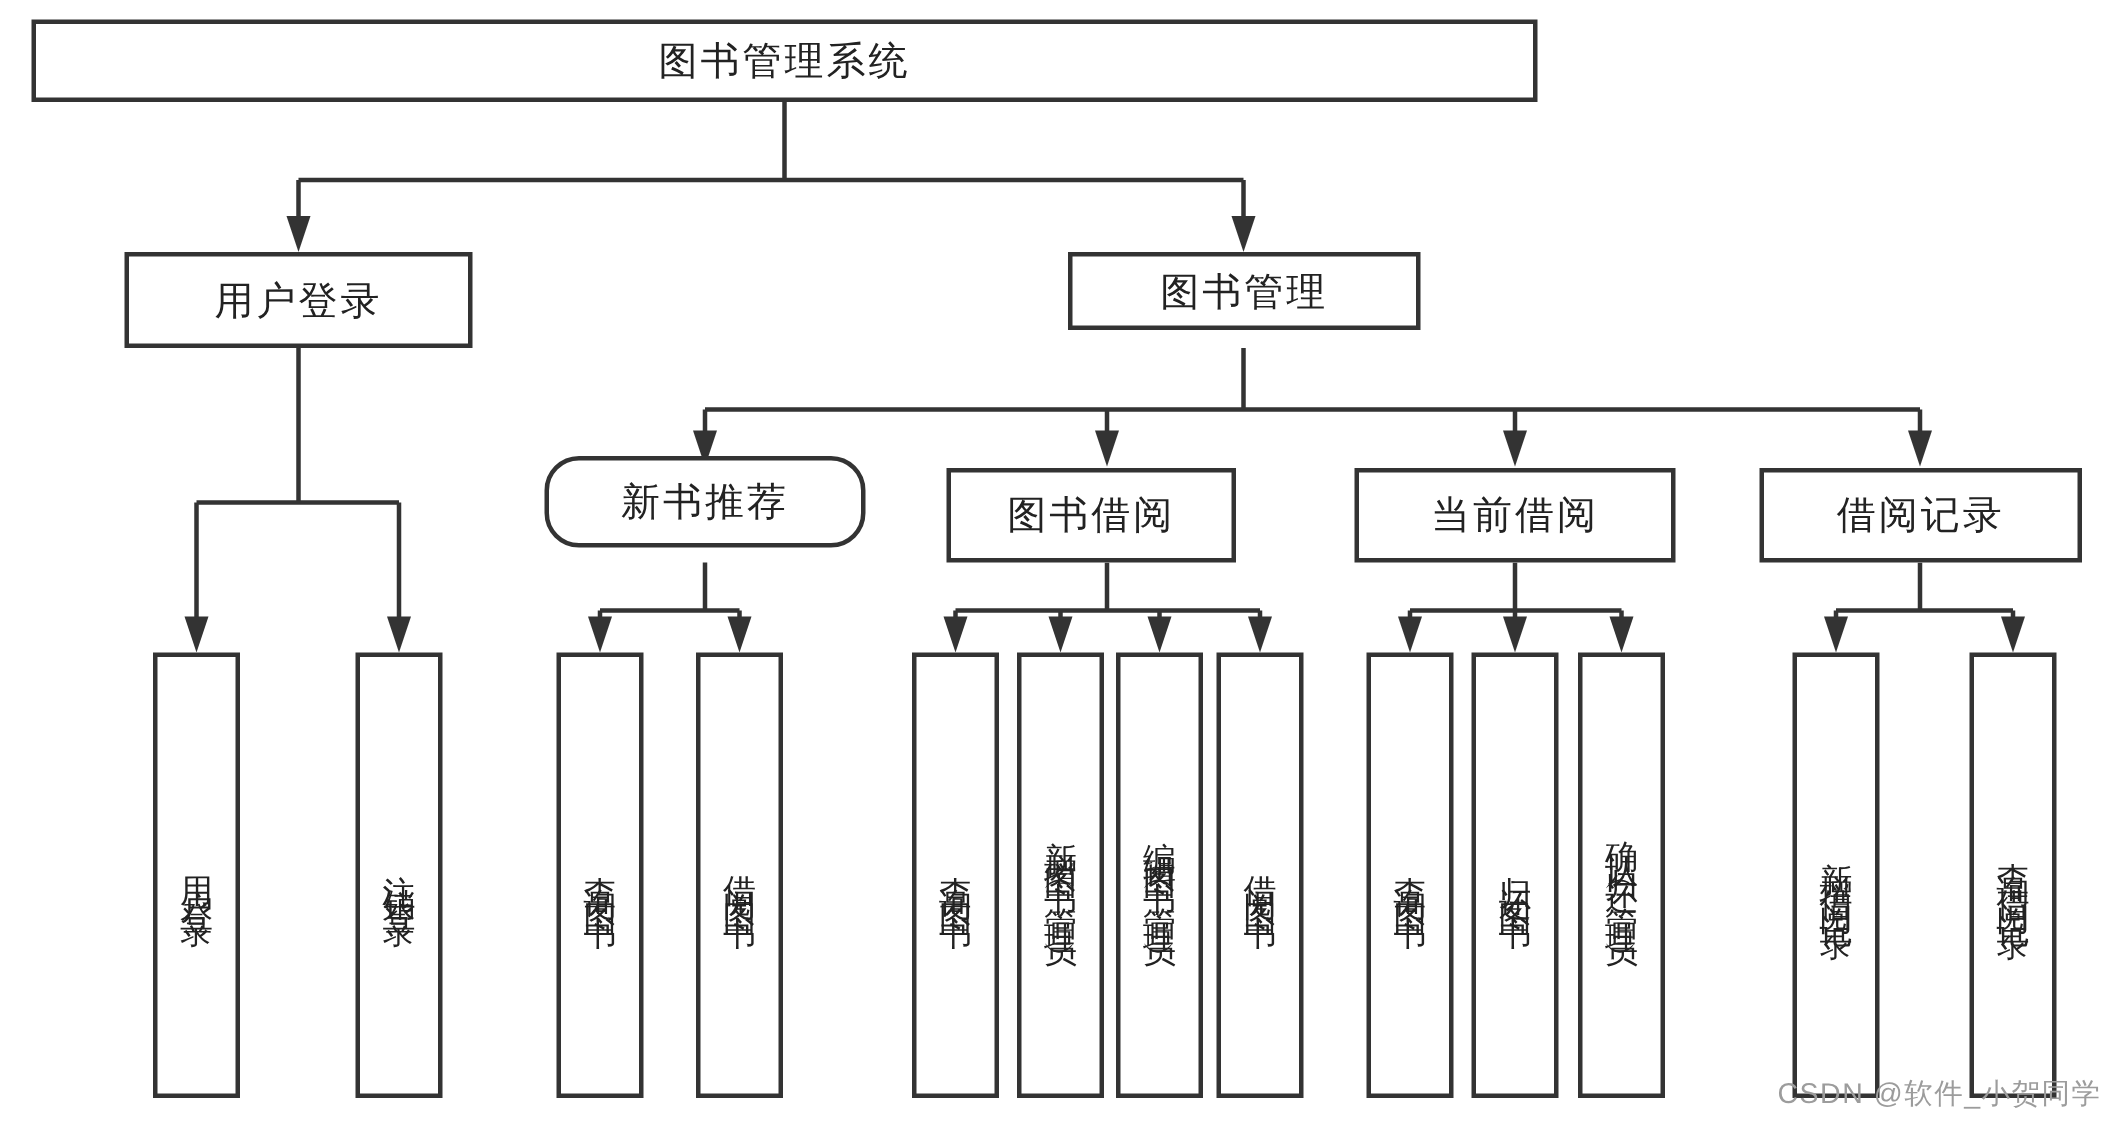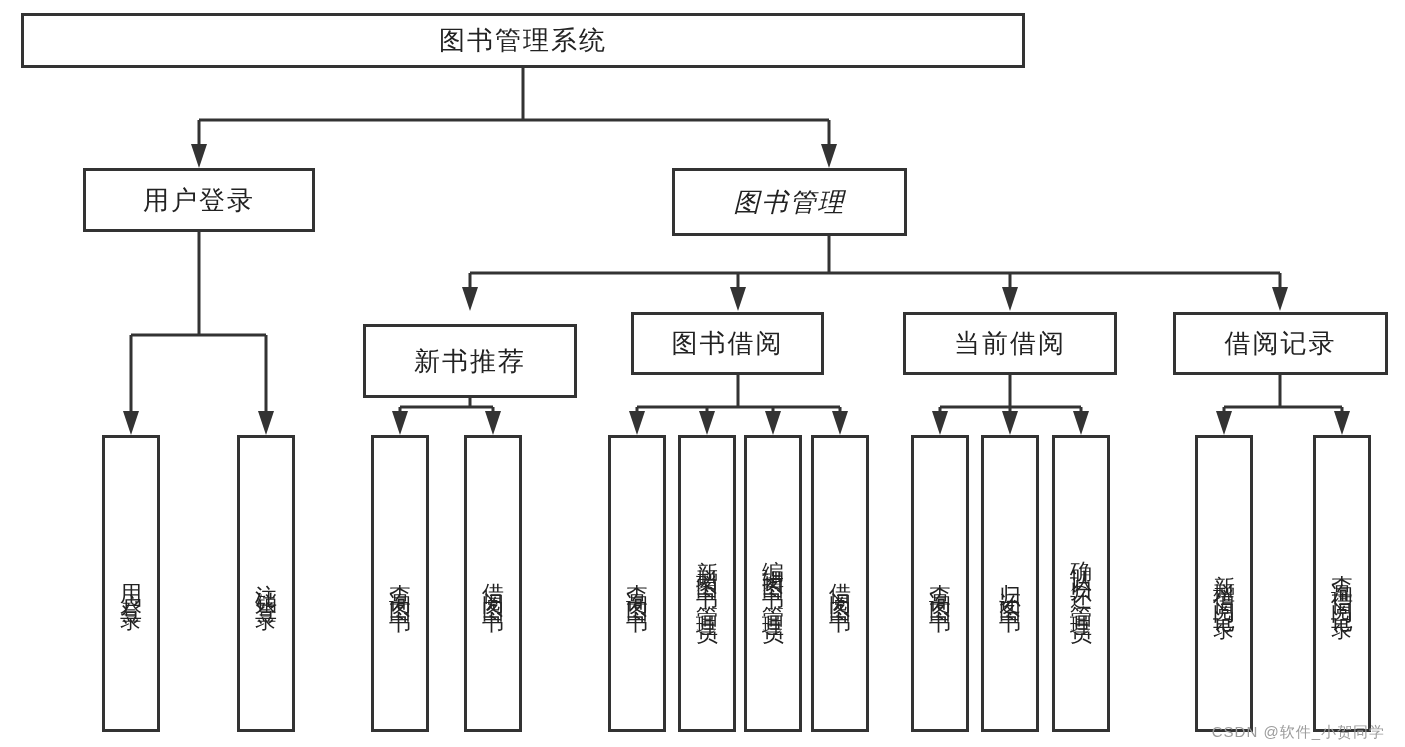--- a/index.html
+++ b/index.html
@@ -50,23 +50,23 @@
   .leaf span {
     writing-mode: vertical-rl;
     text-orientation: mixed;
     font-size: 22px;
     letter-spacing: 9px;
     color: #222222;
     line-height: 1;
   }
   .watermark {
     position: absolute;
-    right: 20px;
+    right: 4px;
     bottom: 5px;
-    font-size: 15px;
+    font-size: 19px;
     color: #9c9c9c;
     z-index: 2;
     letter-spacing: 1px;
     white-space: nowrap;
     margin-top: 16px;
   }
 </style>
 </head>
 <body>
 
@@ -117,25 +117,25 @@
     </g>
   </svg>
 
   <div class="box hbox" style="left:21px; top:13px; width:1004px; height:55px;">
     <span>图书管理系统</span>
   </div>
 
   <div class="box hbox" style="left:83px; top:168px; width:232px; height:64px;">
     <span>用户登录</span>
   </div>
-  <div class="box hbox" style="left:672px; top:168px; width:235px; height:68px;font-style:italic;">
+  <div class="box hbox" style="left:712px; top:168px; width:235px; height:52px;">
     <span>图书管理</span>
   </div>
 
-  <div class="box hbox" style="left:363px; top:324px; width:214px; height:74px;">
+  <div class="box hbox" style="left:363px; top:304px; width:214px; height:61px;border-radius:23px;">
     <span>新书推荐</span>
   </div>
   <div class="box hbox" style="left:631px; top:312px; width:193px; height:63px;">
     <span>图书借阅</span>
   </div>
   <div class="box hbox" style="left:903px; top:312px; width:214px; height:63px;text-align:center;">
     <span>当前借阅</span>
   </div>
   <div class="box hbox" style="left:1173px; top:312px; width:215px; height:63px;">
     <span>借阅记录</span>

